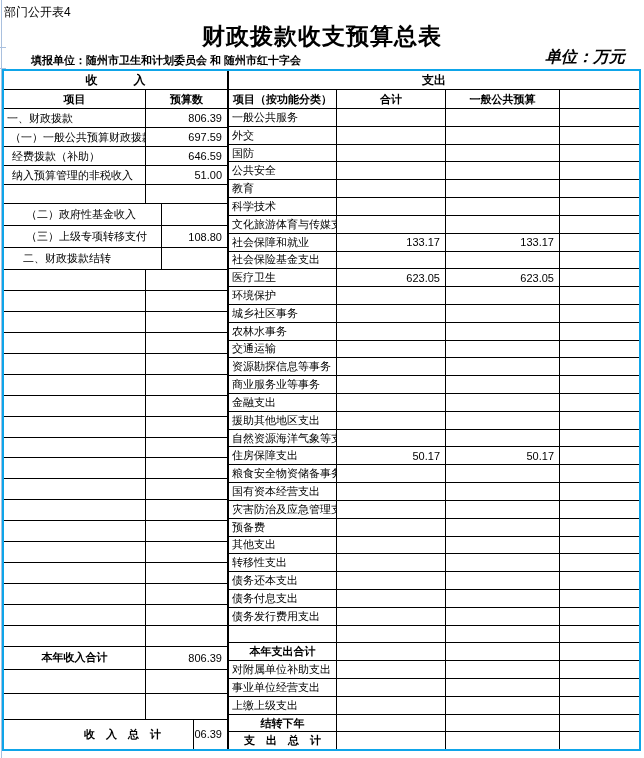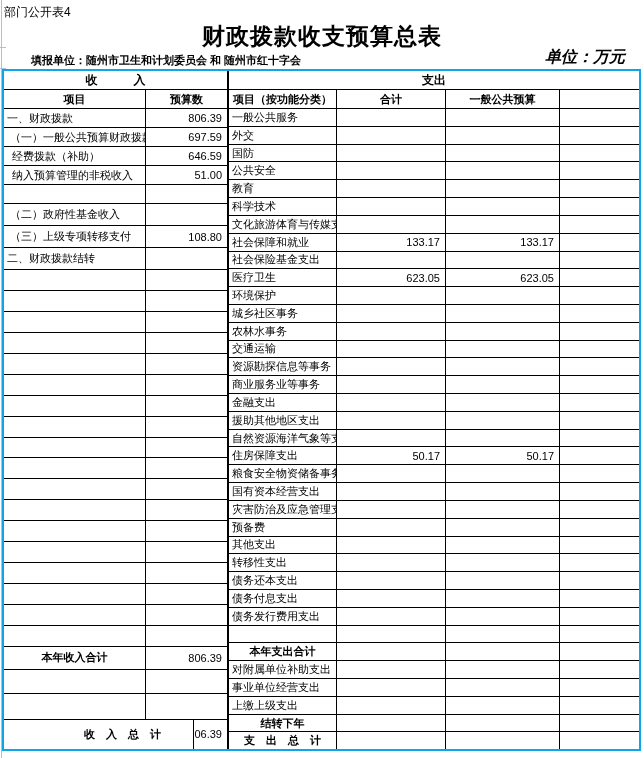--- a/index.html
+++ b/index.html
@@ -38,21 +38,21 @@
   .w-fund{flex:1;margin-top:47px;}
 
   .table-body{flex:1;display:flex;min-height:0;}
   .income-body{width:225px;border-right:2px solid #000;box-sizing:border-box;
     display:flex;flex-direction:column;}
   .expense-body{flex:1;display:flex;flex-direction:column;}
   .row{display:flex;border-bottom:1px solid #000;box-sizing:border-box;min-height:0;}
   .income-body .row:last-child,.expense-body .row:last-child{border-bottom:none;}
   .exp-row{flex:1;}
   .h19{height:19px;flex:none;}
-  .h22{height:22px;flex:none;}
+  .h22{height:22px;flex:none;padding-left:16px;}
   .h23{height:23px;flex:none;text-align:right;}
   .h24{height:24px;flex:none;}
   .h26{height:26px;flex:none;}
   .h29{height:29px;flex:none;margin-left:48px;}
   .fill{flex:1;}
   .lab{padding-left:3px;}
   .ind1{padding-left:6px;}
   .ind2{padding-left:8px;}
   .num{justify-content:flex-end;padding-right:5px;}
   .bold{font-weight:bold;}

